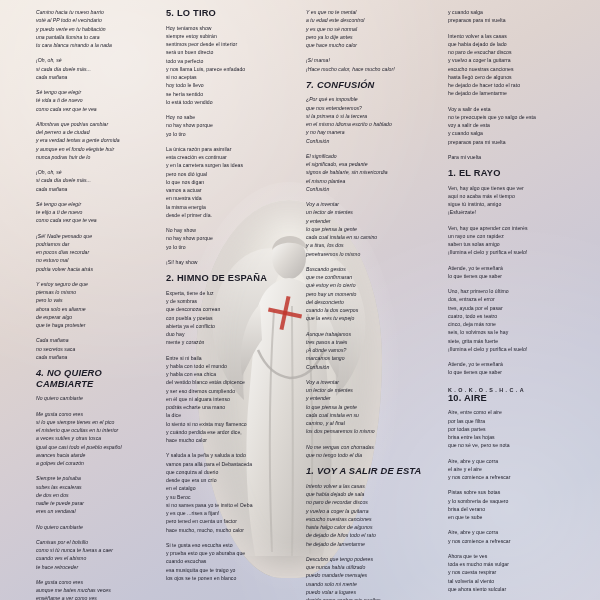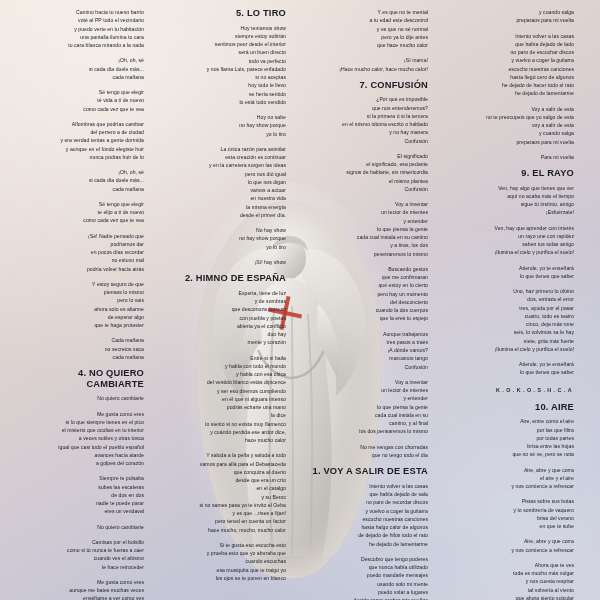--- a/index.html
+++ b/index.html
@@ -13,24 +13,24 @@
   
   body:before{
     content:"";position:absolute;inset:0;pointer-events:none;
     background:
       radial-gradient(circle at 20% 10%, rgba(255,255,255,.45), rgba(255,255,255,0) 45%),
       radial-gradient(circle at 85% 85%, rgba(255,255,255,.30), rgba(255,255,255,0) 40%);
     mix-blend-mode:screen;
   }
   .sheet{position:absolute;inset:0;}
 
-  .col{position:absolute;top:8px;bottom:6px;text-align:right;}
-  .c1{left:24px;width:120px;}
+  .col{position:absolute;top:8px;bottom:6px;}
+  .c1{left:36px;width:120px;font-style:italic;}
   .c2{left:166px;width:120px;}
-  .c3{left:306px;width:122px;}
+  .c3{left:306px;width:122px;font-style:italic;}
   .c4{left:448px;width:126px;}
 
   .song-title{
     font-weight:bold;
     font-size:9.3px;
     letter-spacing:.2px;
     margin:0 0 5px 0;
     line-height:1.15;
   }
   .blk{
@@ -333,21 +333,21 @@
 escucho nuestras canciones
 hasta llegó cero de algunos
 he dejado de hacer todo el rato
 he dejado de lamentarme</p>
     <p class="blk">Voy a salir de esta
 no te preocupeis que yo salgo de esta
 voy a salir de esta
 y cuando salga
 preparaos para mi vuelta</p>
     <p class="blk">Para mi vuelta</p>
-    <h2 class="song-title">9. EL RAYO</h2>
+    <h2 class="song-title">1. EL RAYO</h2>
     <p class="blk">Ven, hay algo que tienes que ver
 aquí no acaba más el tiempo
 sigue tú instinto, amigo
 ¡Esfuérzate!</p>
     <p class="blk">Ven, hay que aprender con interés
 un rayo une con rapidez
 saben tus solas amigo
 ¡Ilumina el cielo y purifica el suelo!</p>
     <p class="blk">Atiende, yo te enseñará
 lo que tienes que saber</p>
@@ -355,21 +355,21 @@
 dos, entraza el error
 tres, ayuda por el pasar
 cuatro, todo es teatro
 cinco, deja más rone
 seis, lo volvimos sa le hay
 siete, grita más fuerte
 ¡Ilumina el cielo y purifica el suelo!</p>
     <p class="blk">Atiende, yo te enseñará
 lo que tienes que saber</p>
     <div class="brand">K.O.K.O.S.H.C.A</div>
-    <h2 class="song-title" style="margin-top:9px;">10. AIRE</h2>
+    <h2 class="song-title" style="">10. AIRE</h2>
     <p class="blk">Aire, entre como el aire
 por las que filtra
 por todas partes
 brisa entre las hojas
 que no sé ve, pero se nota</p>
     <p class="blk">Aire, abre y que corra
 el aire y el aire
 y nos comience a refrescar</p>
     <p class="blk">Pistas sobre sus botas
 y lo sombrería de vaquero

